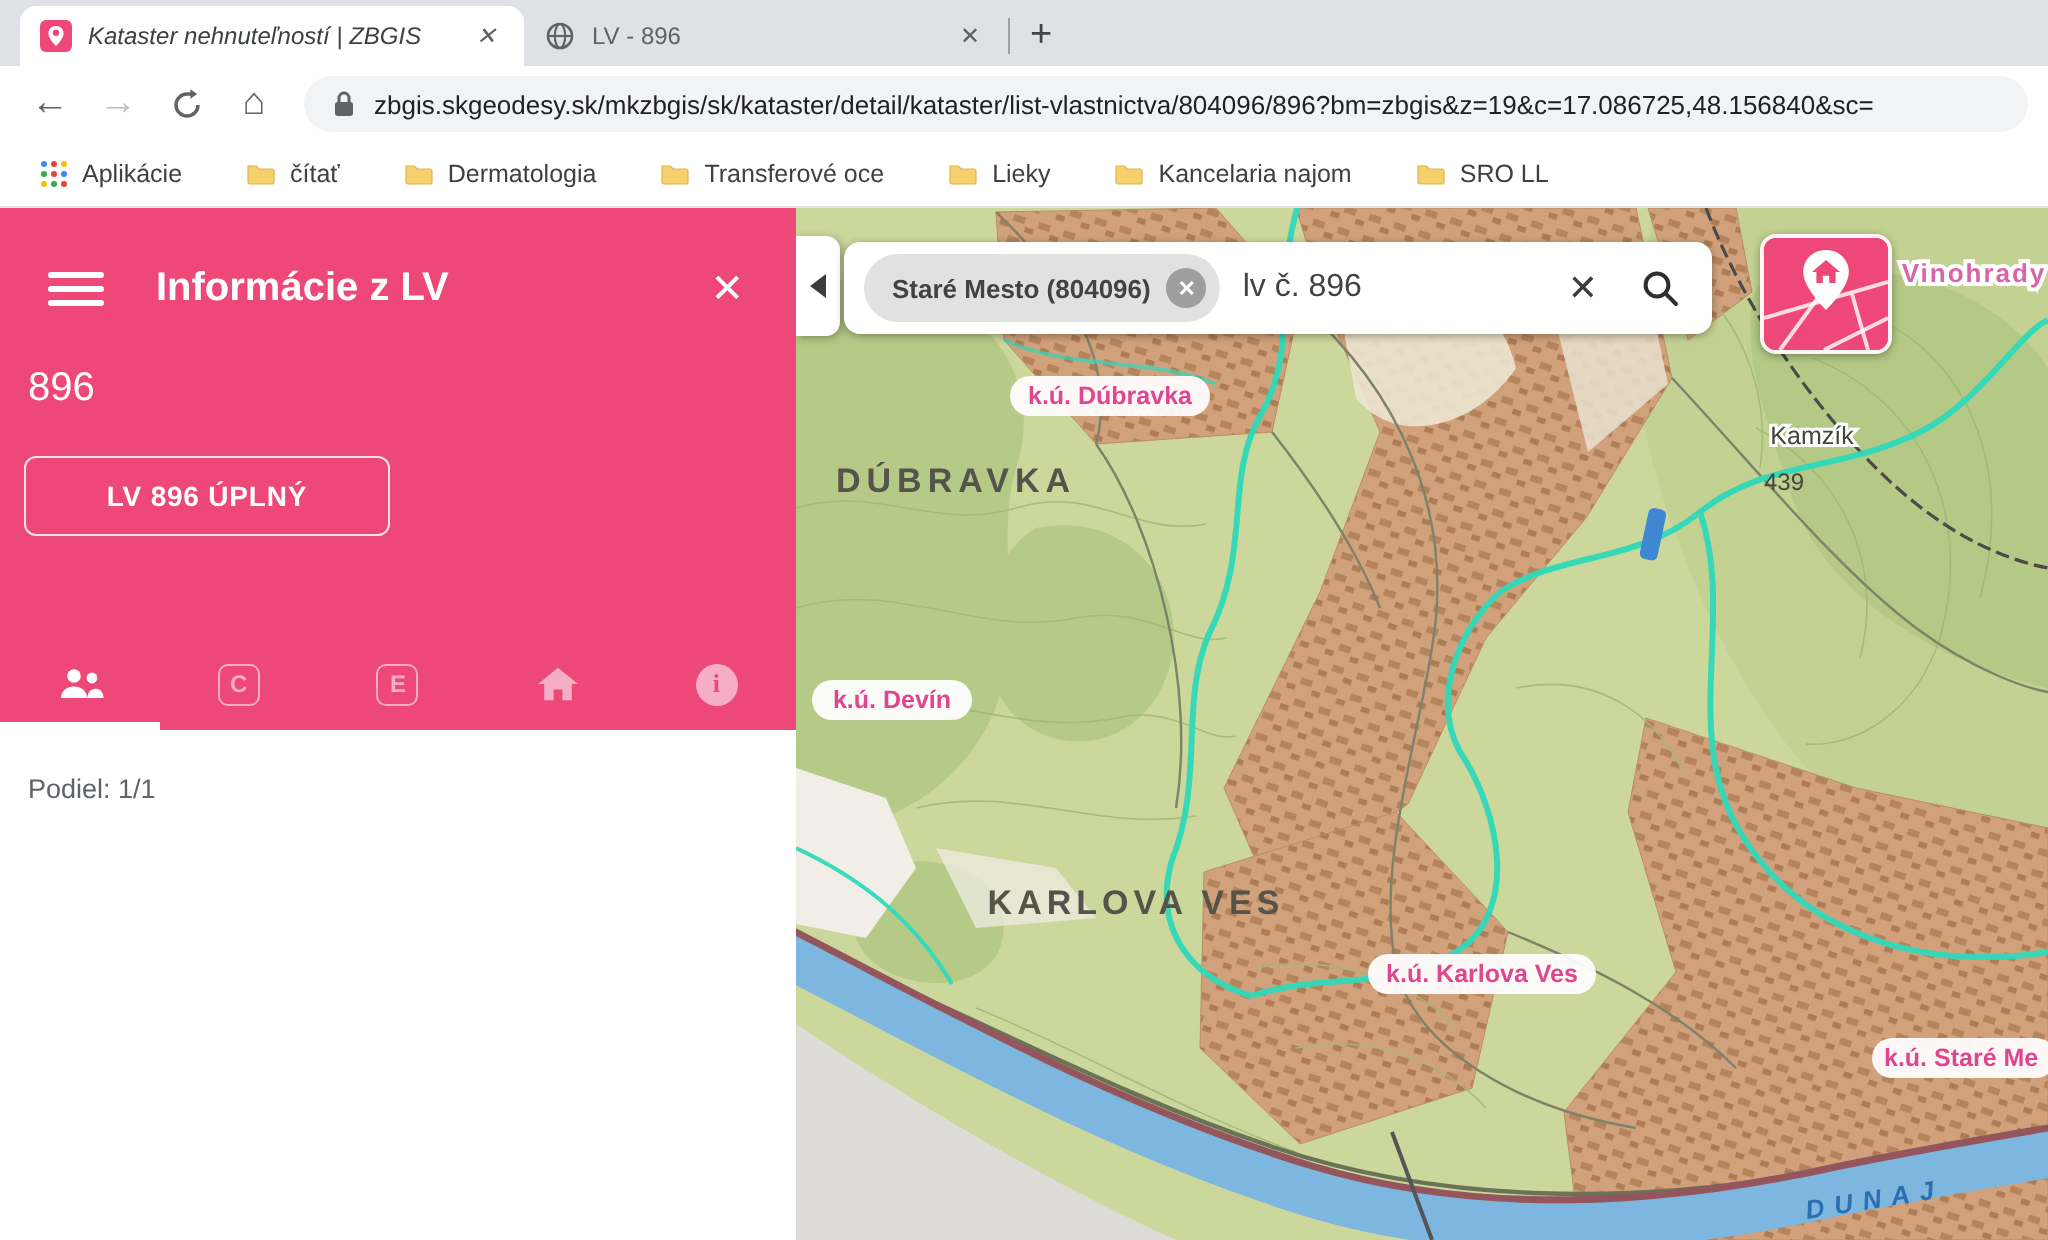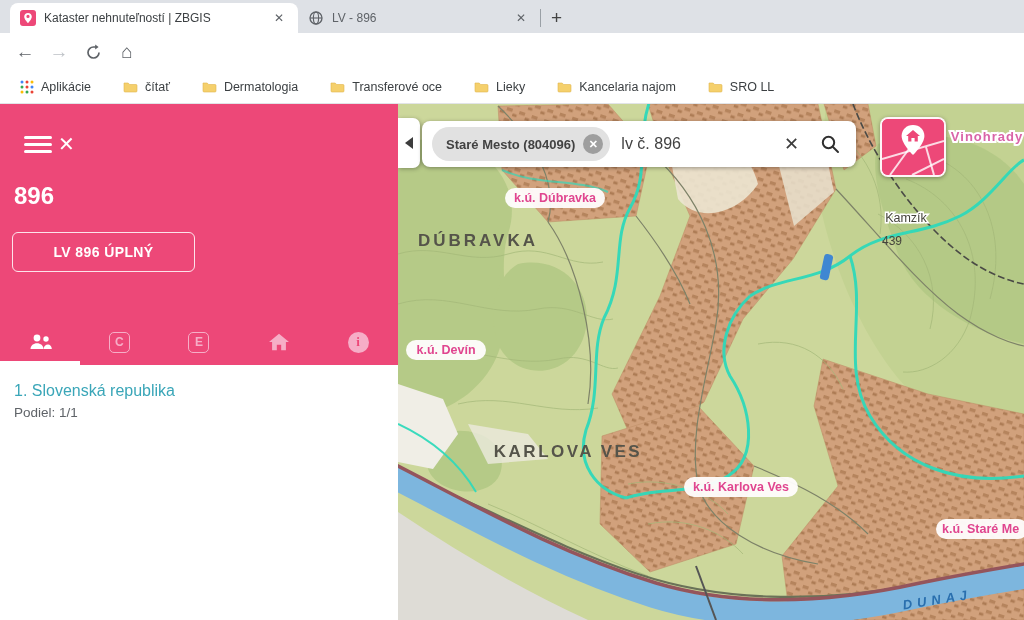--- a/index.html
+++ b/index.html
@@ -2,21 +2,21 @@
 <html><head>
 <meta charset="utf-8">
 <style>
   * { box-sizing: border-box; margin: 0; padding: 0; }
   html,body { width:1024px; height:620px; overflow:hidden;
     font-family:"Liberation Sans", sans-serif; background:#fff; }
 
   
   .tabstrip { height:33px; background:#dee1e6; display:flex; align-items:flex-end; padding-left:10px; }
   .tab { display:flex; align-items:center; gap:8px; height:30px; padding:0 10px; font-size:12px; color:#3c4043; }
-  .tab.active { background:#fff; border-radius:8px 8px 0 0; width:288px; }
+  .tab.active { background:#fff; border-radius:8px 8px 0 0; width:252px;font-style:italic; }
   .tab.inactive { width:242px; color:#5f6368; }
   .tab-title { flex:1; white-space:nowrap; overflow:hidden; }
   .tab-close { font-size:12px; color:#5f6368; padding:2px 4px; }
   .tab-sep { width:1px; height:18px; background:#9aa0a6; margin-bottom:6px; }
   .newtab-btn { font-size:19px; color:#444; padding:0 10px; margin-bottom:4px; }
   .favicon { width:16px; height:16px; flex:0 0 16px; }
 
   .toolbar { height:38px; background:#fff; display:flex; align-items:center; padding:0 10px; gap:4px; }
   .nav-btn { width:30px; height:30px; display:flex; align-items:center; justify-content:center;
     font-size:19px; color:#5f6368; border-radius:50%; }
@@ -33,21 +33,21 @@
   .content { display:flex; height:516px; }
 
   
   .panel { width:398px; flex:0 0 398px; background:#fff; display:flex; flex-direction:column; }
   .panel-pink { height:261px; background:#ed4878; color:#fff; position:relative; }
   .panel-header { display:flex; align-items:center; padding:26px 20px 0 24px; }
   .hamburger { width:28px; display:flex; flex-direction:column; gap:4px; }
   .hamburger div { height:3px; background:#fff; border-radius:2px; }
   .panel-title { font-size:20px; font-weight:600; margin-left:26px; flex:1; }
   .panel-close { font-size:20px; color:#fff; padding:2px 6px; }
-  .lv-number { font-size:24px; font-weight:bold; padding:0 14px; margin-top:24px; }
+  .lv-number { font-size:20px; font-weight:normal; padding:0 14px; margin-top:24px; }
   .lv-subtitle { font-size:13.5px; padding:0 14px; margin-top:9px; letter-spacing:.1px; }
   .lv-button { display:inline-block; margin:22px 0 0 12px; border:1px solid rgba(255,255,255,.85);
     border-radius:6px; padding:11px 0; width:183px; text-align:center;
     font-size:14px; font-weight:bold; color:#ffffff; letter-spacing:.4px; background:transparent; }
   .icon-tabs { position:absolute; bottom:0; left:0; right:0; height:46px; display:flex; }
   .icon-tab { flex:1; display:flex; align-items:center; justify-content:center; color:#f6aec7; position:relative; }
   .icon-tab.active { color:#fff; }
   .icon-tab.active::after { content:""; position:absolute; bottom:0; left:0; right:0; height:4px; background:#fff; }
   .letter-badge { width:21px; height:21px; border:1.5px solid currentColor; border-radius:5px;
     display:flex; align-items:center; justify-content:center; font-size:12px; font-weight:bold; }
@@ -110,20 +110,27 @@
 <div class="toolbar">
   <div class="nav-btn">←</div>
   <div class="nav-btn disabled">→</div>
   <div class="nav-btn">
     <svg width="17" height="17" viewBox="0 0 17 17">
       <path d="M14 8.5 A5.5 5.5 0 1 1 8.5 3 L11.5 3" fill="none" stroke="#5f6368" stroke-width="1.7"></path>
       <path d="M10.2 0.6 L13.6 3 L10.2 5.4 Z" fill="#5f6368"></path>
     </svg>
   </div>
   <div class="nav-btn">⌂</div>
+  <div class="urlbar">
+    <svg width="12" height="14" viewBox="0 0 12 14" style="margin-right:9px;flex:0 0 12px">
+      <rect x="1.5" y="6" width="9" height="7" rx="1.2" fill="#5f6368"></rect>
+      <path d="M3.5 6 V4 a2.5 2.5 0 0 1 5 0 V6" fill="none" stroke="#5f6368" stroke-width="1.5"></path>
+    </svg>
+    <span class="url-text">zbgis.skgeodesy.sk/mkzbgis/sk/kataster/detail/kataster/list-vlastnictva/804096/896?bm=zbgis&amp;z=19&amp;c=17.086725,48.156840&amp;sc=</span>
+  </div>
 </div>
 
 <div class="bookmarks">
   <div class="bm-item">
     <svg width="14" height="14" viewBox="0 0 14 14">
       <circle cx="2" cy="2" r="1.5" fill="#4285F4"></circle>
         <circle cx="7" cy="2" r="1.5" fill="#EA4335"></circle>
         <circle cx="12" cy="2" r="1.5" fill="#FBBC05"></circle>
       <circle cx="2" cy="7" r="1.5" fill="#34A853"></circle>
         <circle cx="7" cy="7" r="1.5" fill="#EA4335"></circle>
@@ -176,20 +183,21 @@
 <div class="content">
 
   <div class="panel">
     <div class="panel-pink">
       <div class="panel-header">
         <div class="hamburger">
             <div></div>
             <div></div>
             <div></div>
           </div>
+        <div class="panel-title">Informácie z LV</div>
         <div class="panel-close">✕</div>
       </div>
       <div class="lv-number">896</div>
       <button class="lv-button">LV 896 ÚPLNÝ</button>
 
       <div class="icon-tabs">
         <div class="icon-tab active">
           <svg width="26" height="20" viewBox="0 0 26 20">
             <circle cx="10" cy="6" r="3.4" fill="currentColor"></circle>
             <path d="M3.5 17 c0-3.6 3-5.8 6.5-5.8 s6.5 2.2 6.5 5.8 Z" fill="currentColor"></path>
@@ -210,21 +218,20 @@
         </div>
         <div class="icon-tab">
           <span class="circle-badge">
               <span>i</span>
             </span>
         </div>
       </div>
     </div>
 
     <div class="panel-white">
-      <div class="owner-link">1. Slovenská republika</div>
       <div class="owner-share">Podiel: 1/1</div>
     </div>
   </div>
 
   <div class="map">
     <svg class="basemap" width="626" height="516" viewBox="0 0 626 516">
       <defs>
         <pattern id="bld" width="13" height="11" patternUnits="userSpaceOnUse" patternTransform="rotate(18)">
           <rect width="13" height="11" fill="#d1a17c"></rect>
           <rect x="1" y="2" width="6" height="3.4" fill="#b5845d"></rect>

